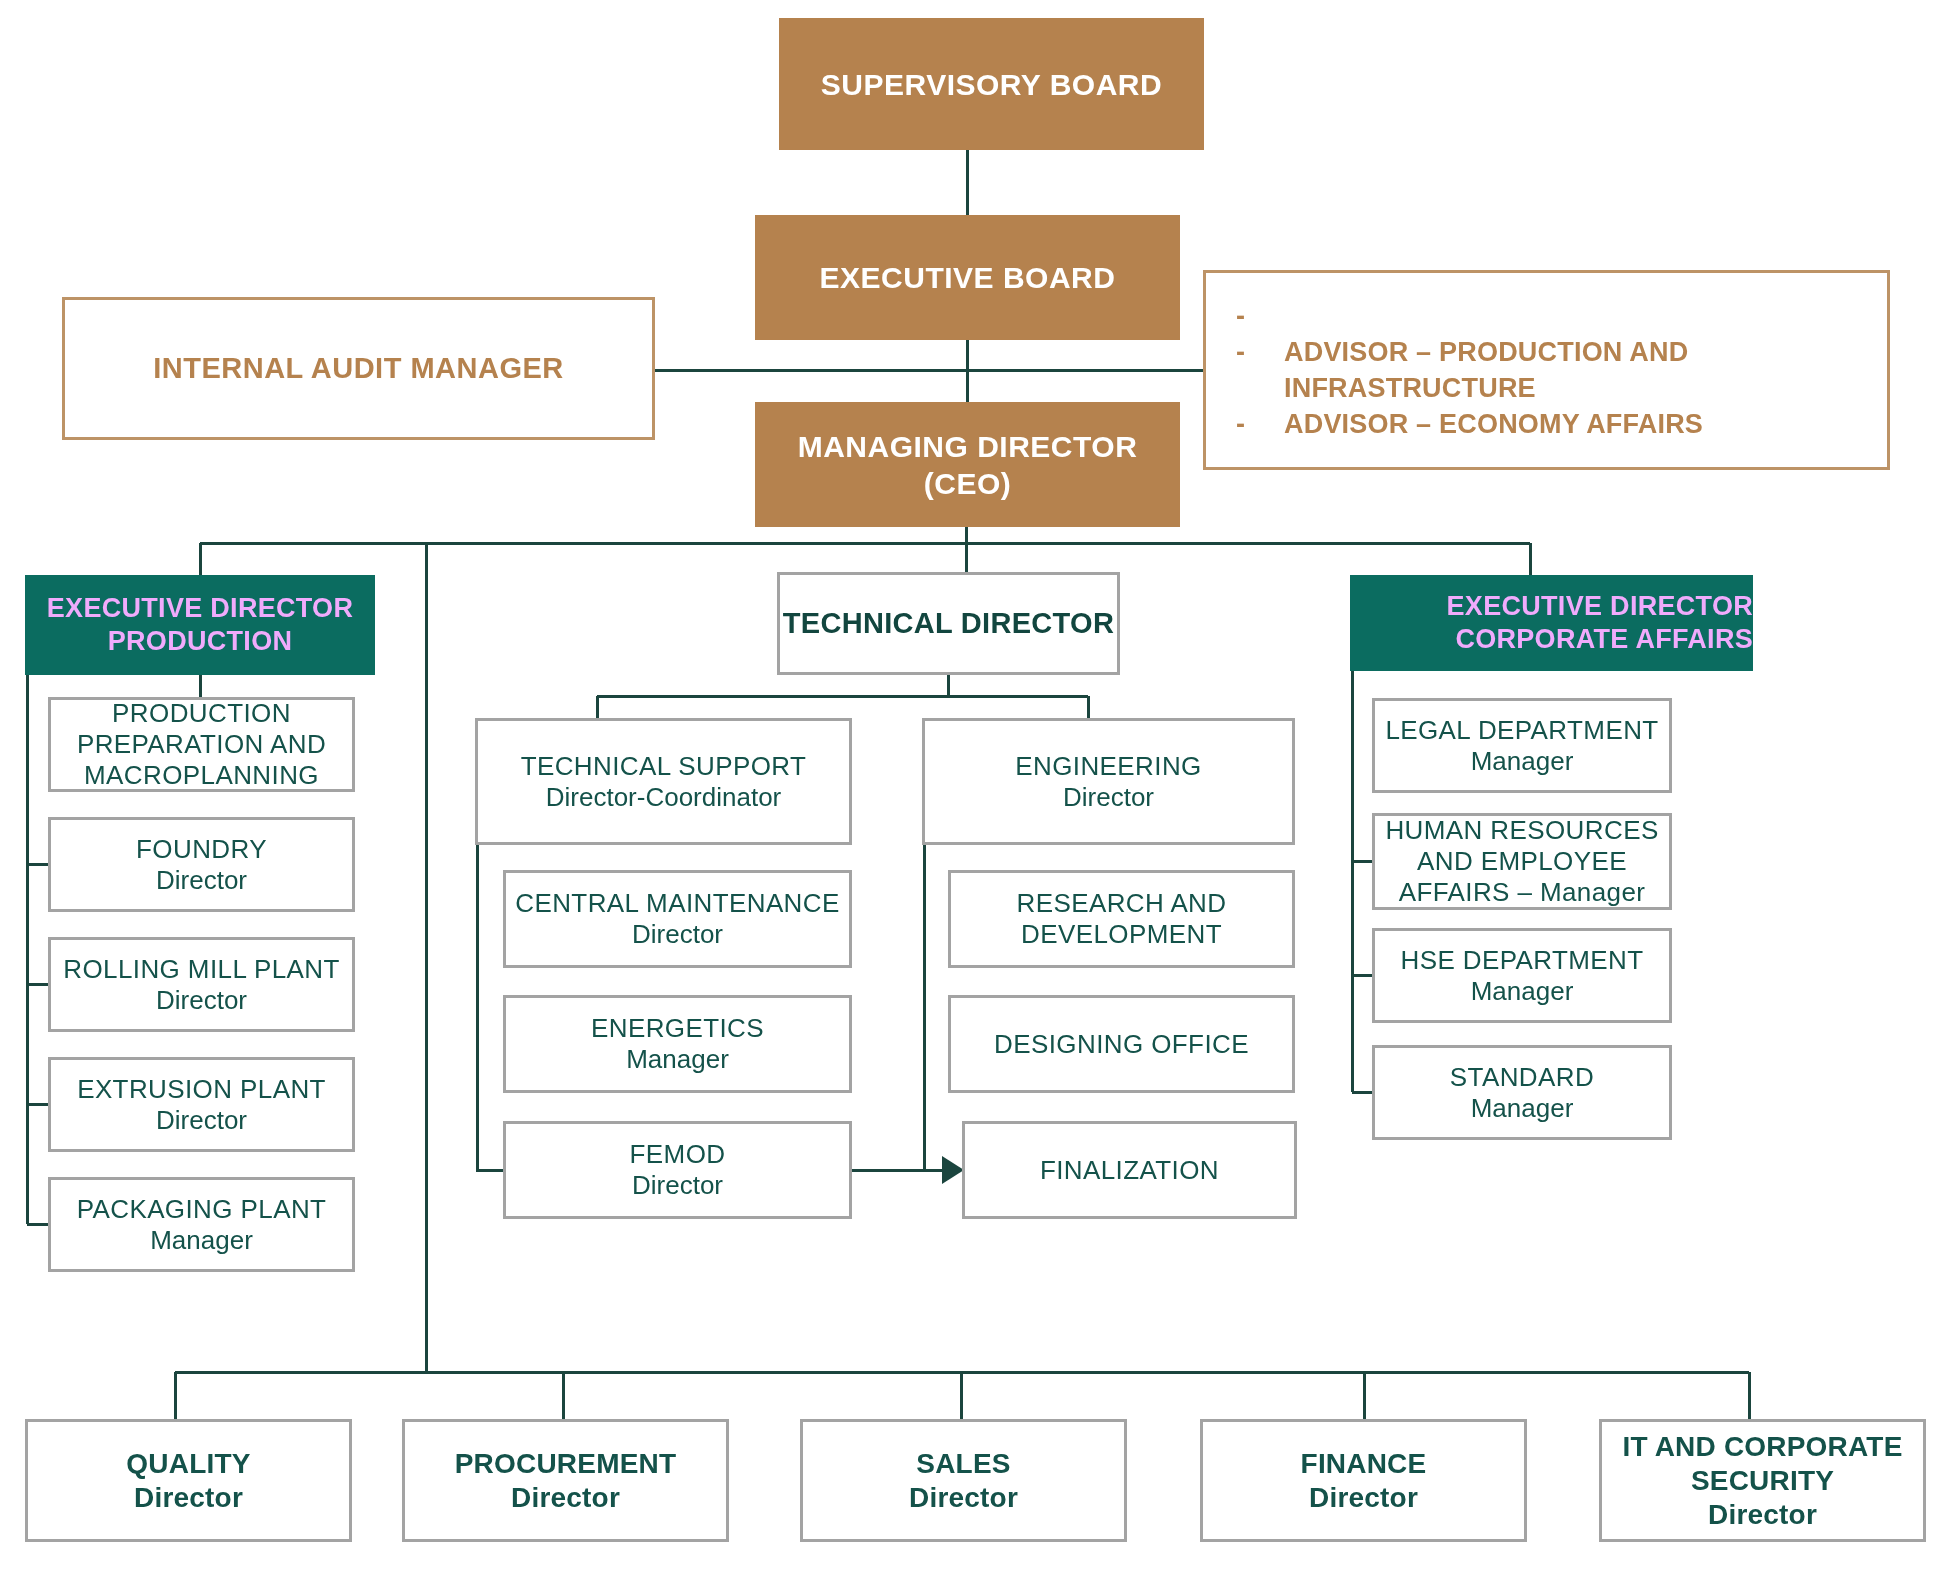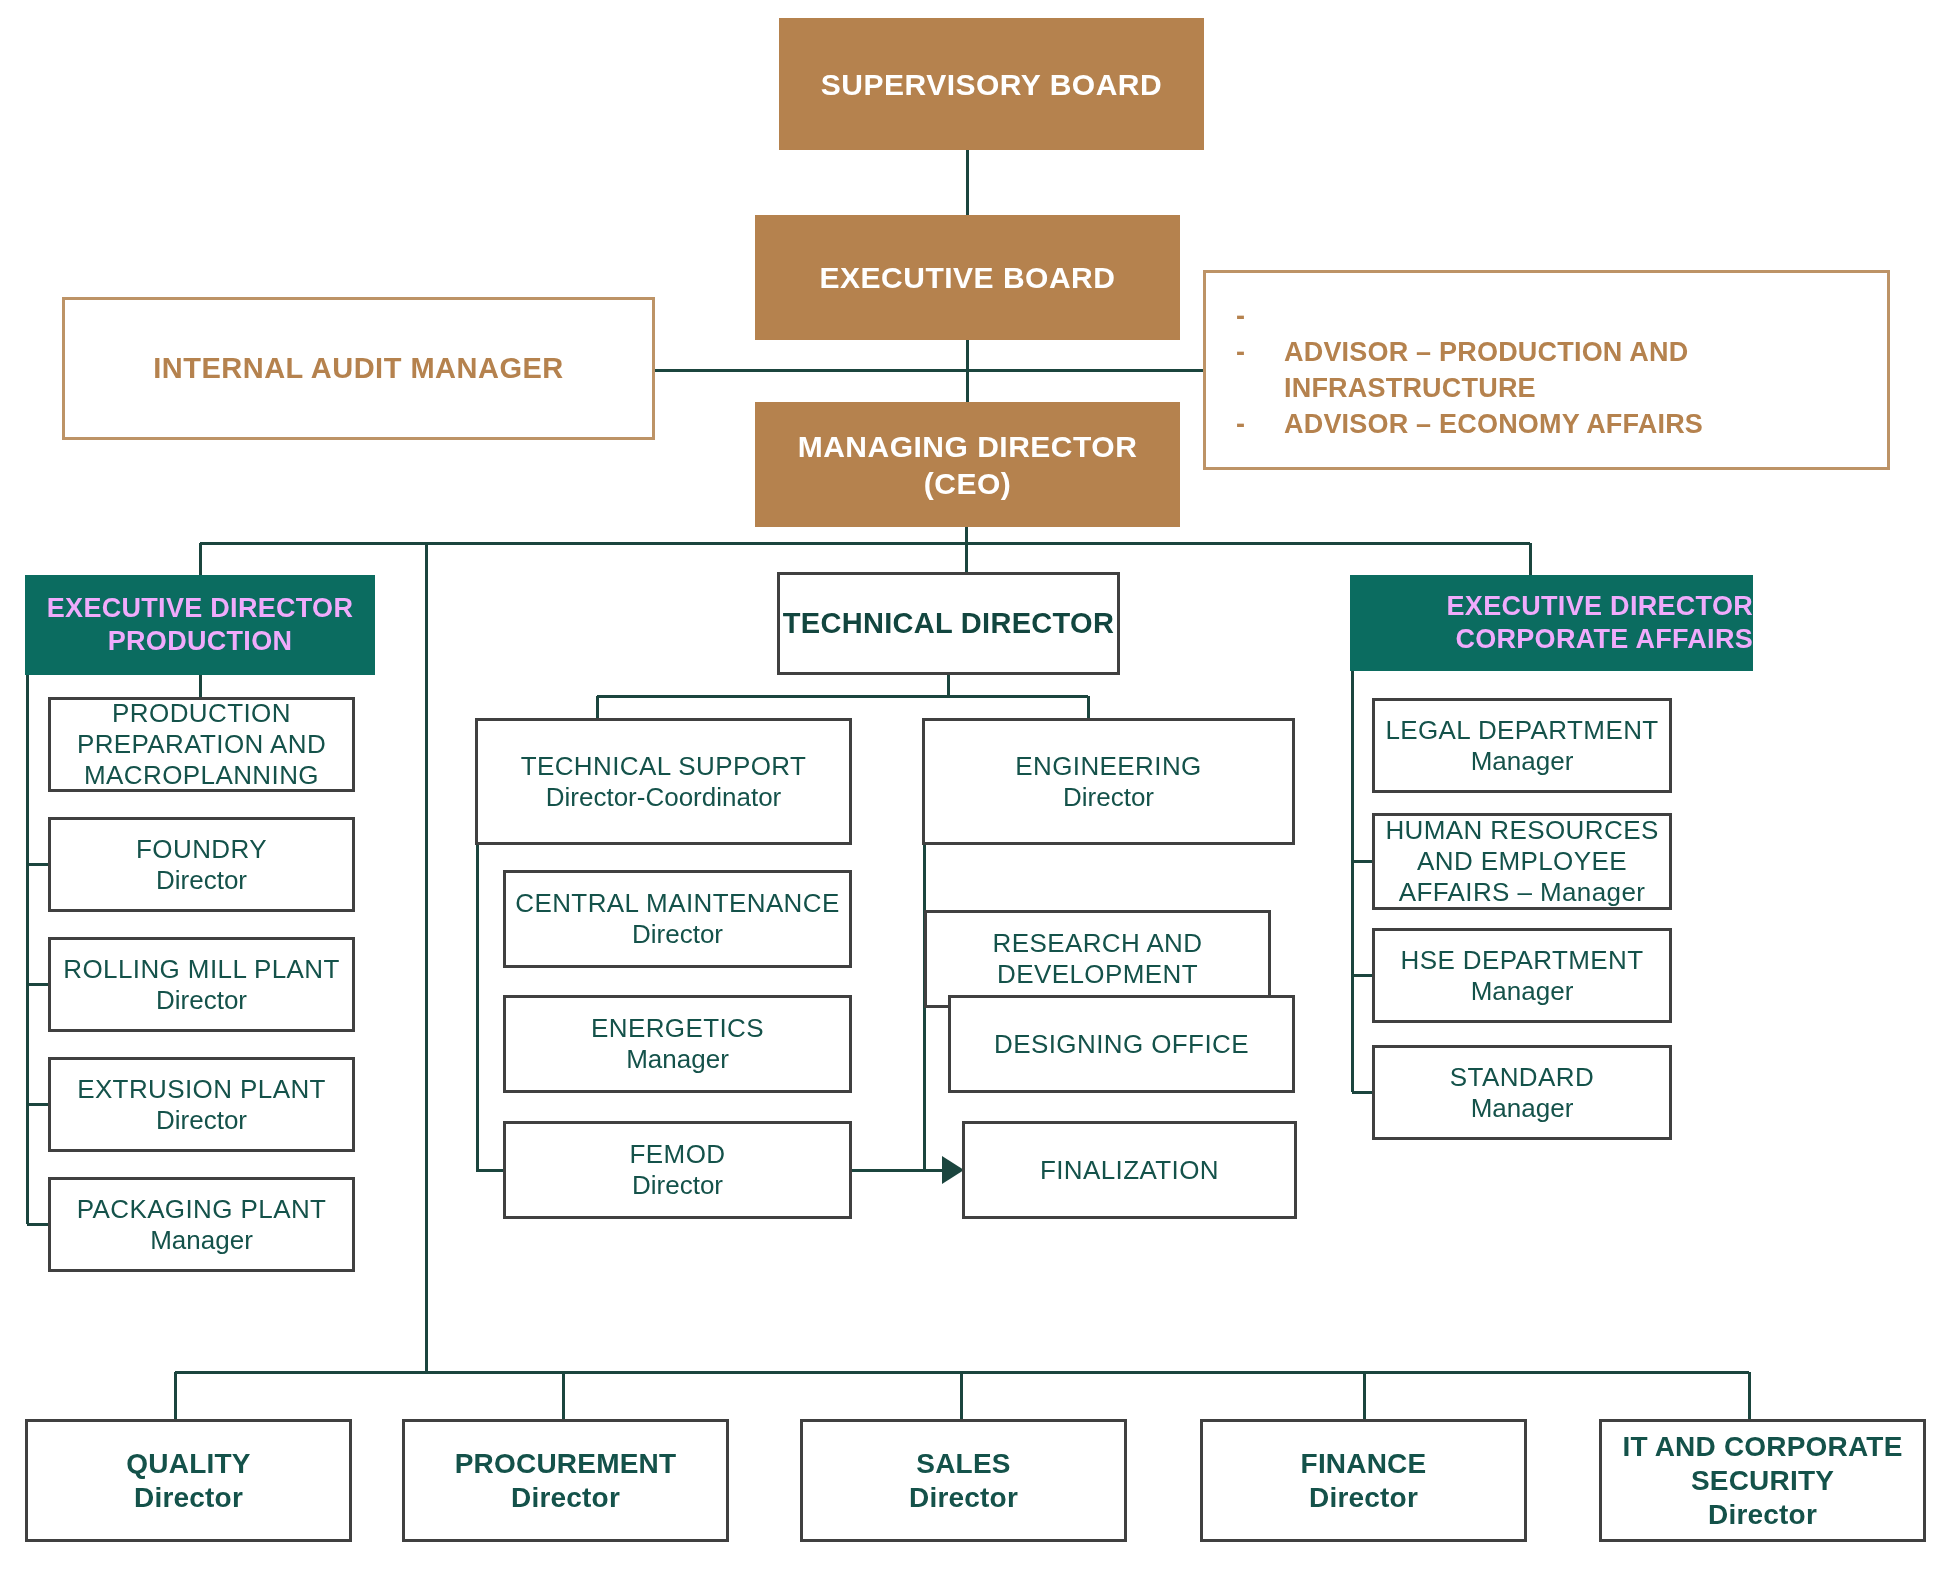--- a/index.html
+++ b/index.html
@@ -10,21 +10,21 @@
   #connectors { position:absolute; left:0; top:0; width:1948px; height:1573px; }
   .node {
     position:absolute; box-sizing:border-box;
     display:flex; flex-direction:column; align-items:center; justify-content:center;
     text-align:center;
   }
   .brown { background:#b5824e; color:#ffffff; font-weight:bold; font-size:30px; line-height:37px; letter-spacing:.5px; }
   .teal  { background:#0b6c60; color:#f0abfc; font-weight:bold; font-size:27px; line-height:33px; letter-spacing:.3px; }
   .tan   { background:#ffffff; border:3px solid #bd9366; color:#b5824e; font-weight:bold; }
   .audit { font-size:29px; letter-spacing:.5px; }
-  .outline { background:#ffffff; border:3px solid #404040; color:#14524a; }
+  .outline { background:#ffffff; border:3px solid #a3a3a3; color:#14524a; }
   .outline .t { font-size:26px; line-height:31px; letter-spacing:.4px; }
   .outline .s { font-size:26px; line-height:31px; }
   .tdbox  { font-weight:bold; font-size:29px; color:#12463f; letter-spacing:.3px; }
   .bottom .t, .bottom .s { font-weight:bold; font-size:28px; line-height:34px; color:#14524a; letter-spacing:.2px; }
   .advisors { justify-content:center; align-items:stretch; padding:10px 20px 10px 30px; }
   .adv-row { display:flex; flex-direction:row; align-items:flex-start; text-align:left; }
   .adv-bullet { width:48px; flex:0 0 48px; font-size:27px; line-height:36px; font-weight:bold; }
   .adv-text { max-width:480px; font-size:27px; line-height:36px; font-weight:bold; letter-spacing:.2px; }
 </style>
 </head>
@@ -124,21 +124,21 @@
   </div>
   <div class="node outline" style="left:503px; top:1121px; width:349px; height:98px;">
     <div class="t">FEMOD</div>
     <div class="s">Director</div>
   </div>
 
   <div class="node outline" style="left:922px; top:718px; width:373px; height:127px;">
     <div class="t">ENGINEERING</div>
     <div class="s">Director</div>
   </div>
-  <div class="node outline" style="left:924px; top:870px; width:347px; height:98px;margin-top:40px;">
+  <div class="node outline" style="left:948px; top:870px; width:347px; height:98px;">
     <div class="t">RESEARCH AND DEVELOPMENT</div>
   </div>
   <div class="node outline" style="left:948px; top:995px; width:347px; height:98px;">
     <div class="t">DESIGNING OFFICE</div>
   </div>
   <div class="node outline" style="left:962px; top:1121px; width:335px; height:98px;">
     <div class="t">FINALIZATION</div>
   </div>
 
   <div class="node teal" style="left:1350px; top:575px; width:403px; height:96px;text-align:right;">

